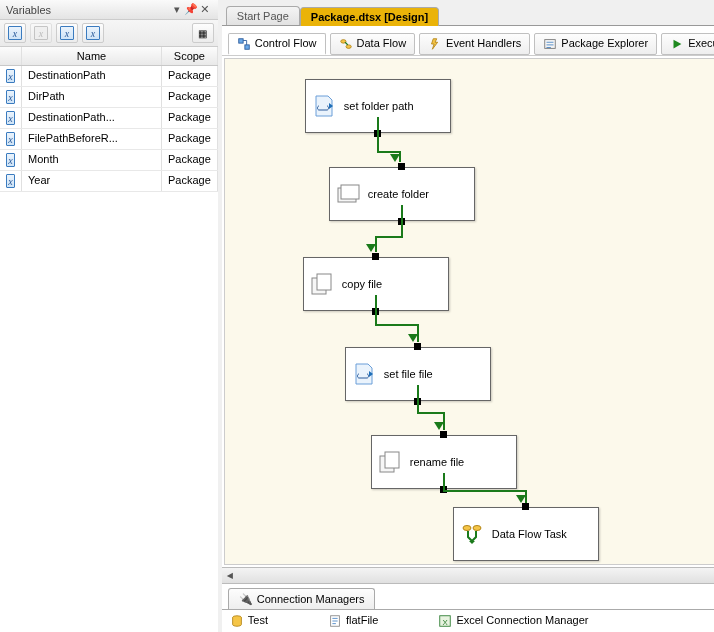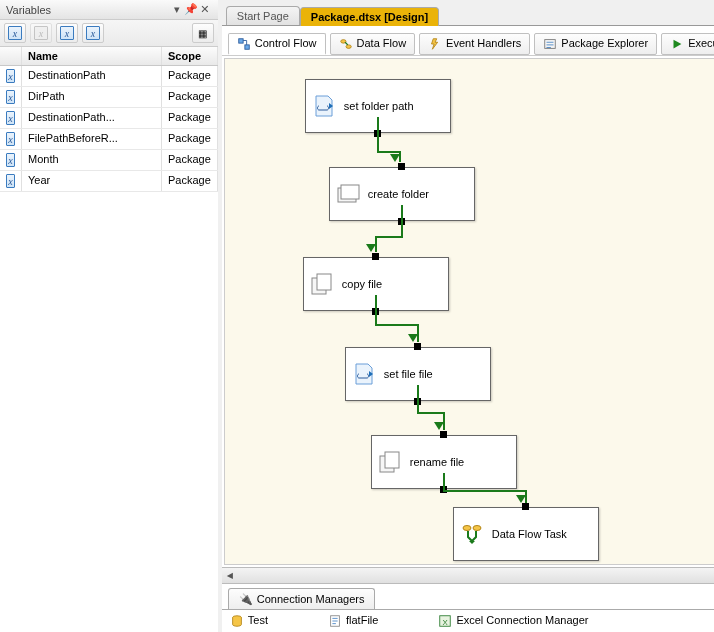--- a/index.html
+++ b/index.html
@@ -53,21 +53,22 @@
     background: #fff;
     overflow: auto;
   }
   .var-header, .var-row {
     display: flex;
     border-bottom: 1px solid #e8e8e8;
   }
   .var-header {
     background: linear-gradient(#fcfcfc,#e9e9e9);
     border-bottom: 1px solid #c8c8c8;
-    font-weight: bold;
+    font-weight: normal;
+    text-align: center;
   }
   .var-cell {
     padding: 3px 6px;
     border-right: 1px solid #e0e0e0;
   }
   .col-icon { width: 22px; display:flex;align-items:center;justify-content:center; }
   .col-name { width: 140px; }
   .col-scope { flex: 1; }
   .var-icon {
     width: 14px; height: 14px;

